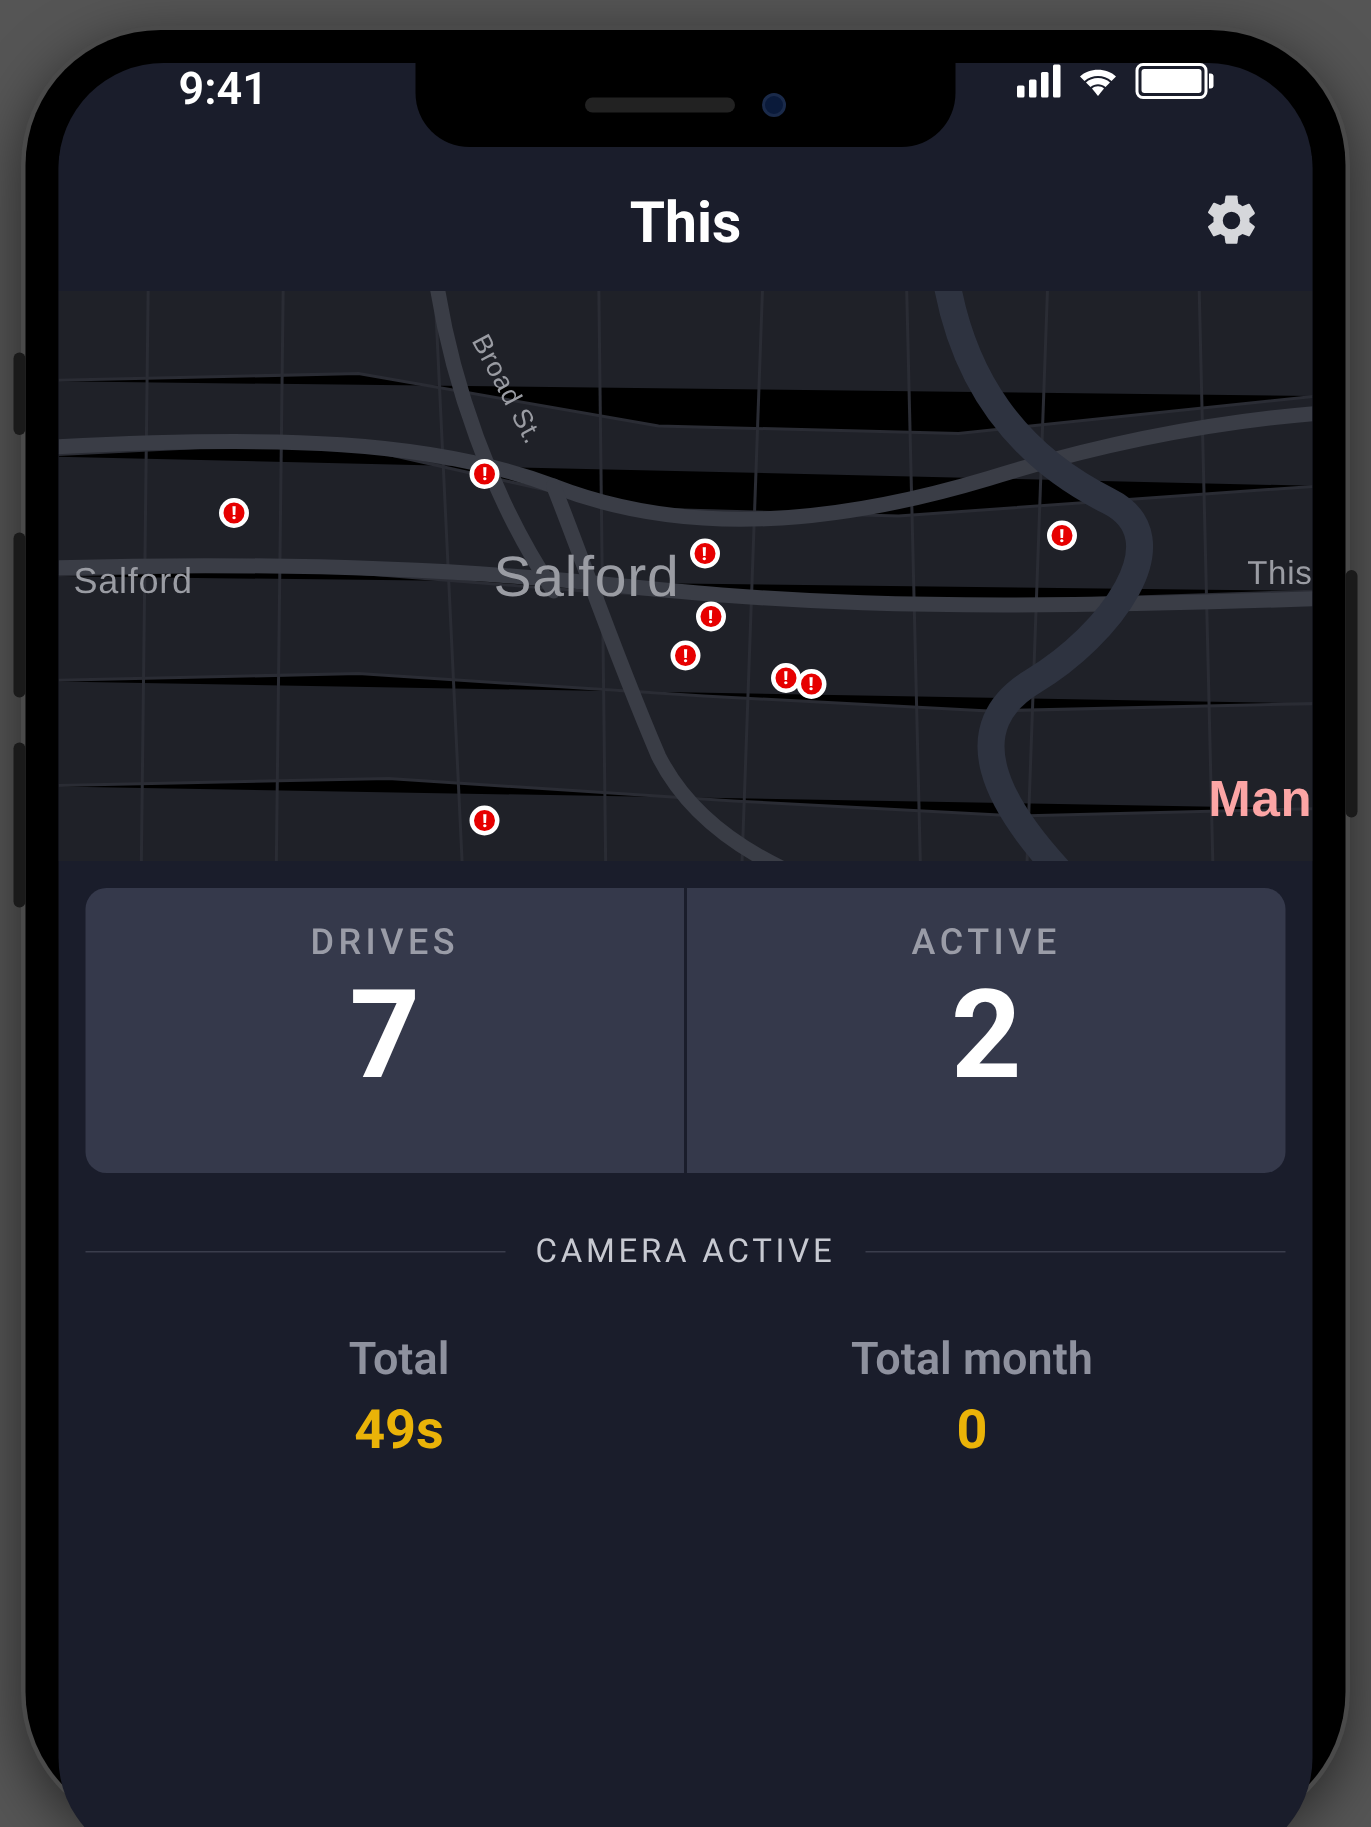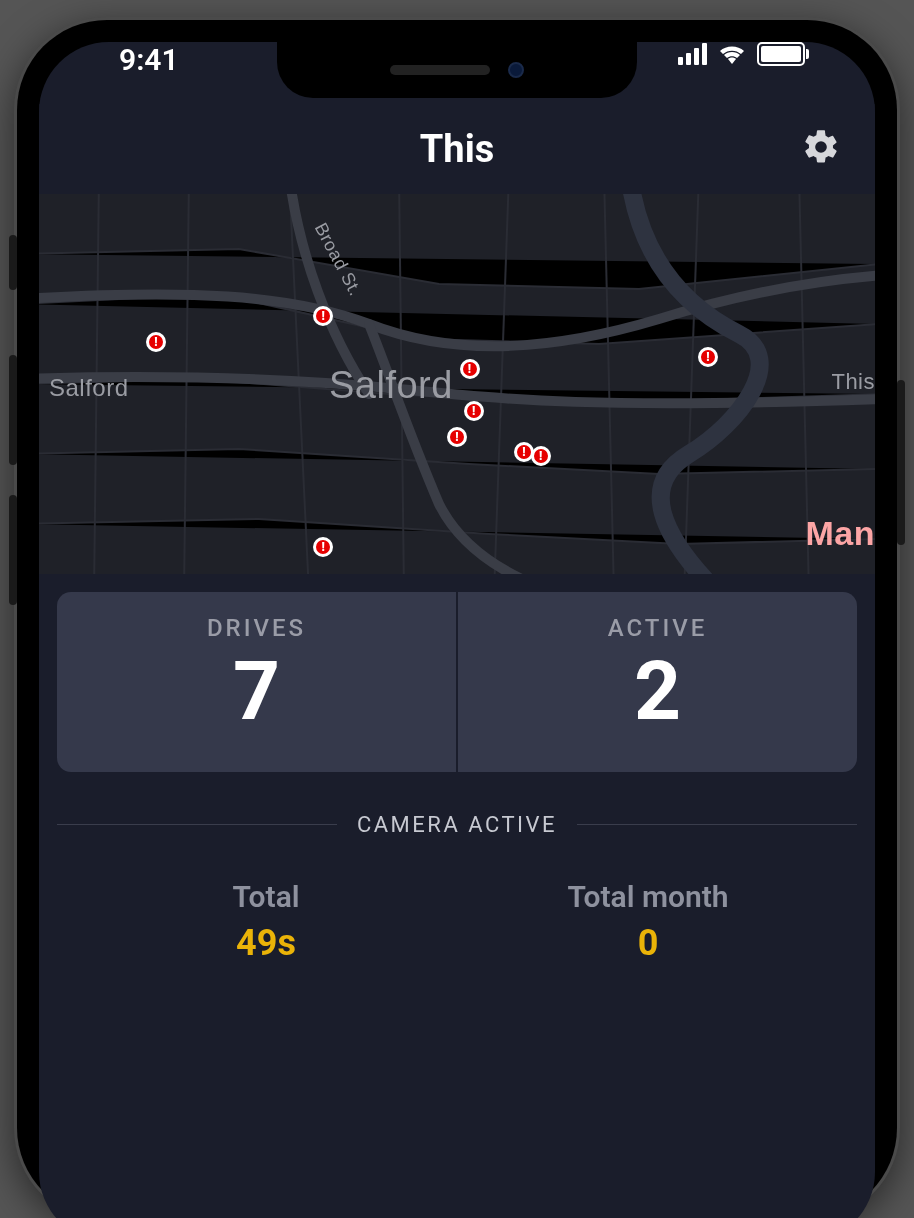--- a/index.html
+++ b/index.html
@@ -188,21 +188,21 @@
   }
   
   .stat-cards {
     display: flex;
     gap: 2px;
     padding: 18px;
   }
   .stat-card {
     flex: 1;
     background: #35394b;
-    padding: 22px 10px 36px;
+    padding: 22px 10px 46px;
     text-align: center;
   }
   .stat-card:first-child { border-top-left-radius: 14px; border-bottom-left-radius: 14px; }
   .stat-card:last-child { border-top-right-radius: 14px; border-bottom-right-radius: 14px; }
   .stat-label {
     color: #9a9ca7;
     font-size: 24px;
     letter-spacing: 3px;
     font-weight: 500;
   }

